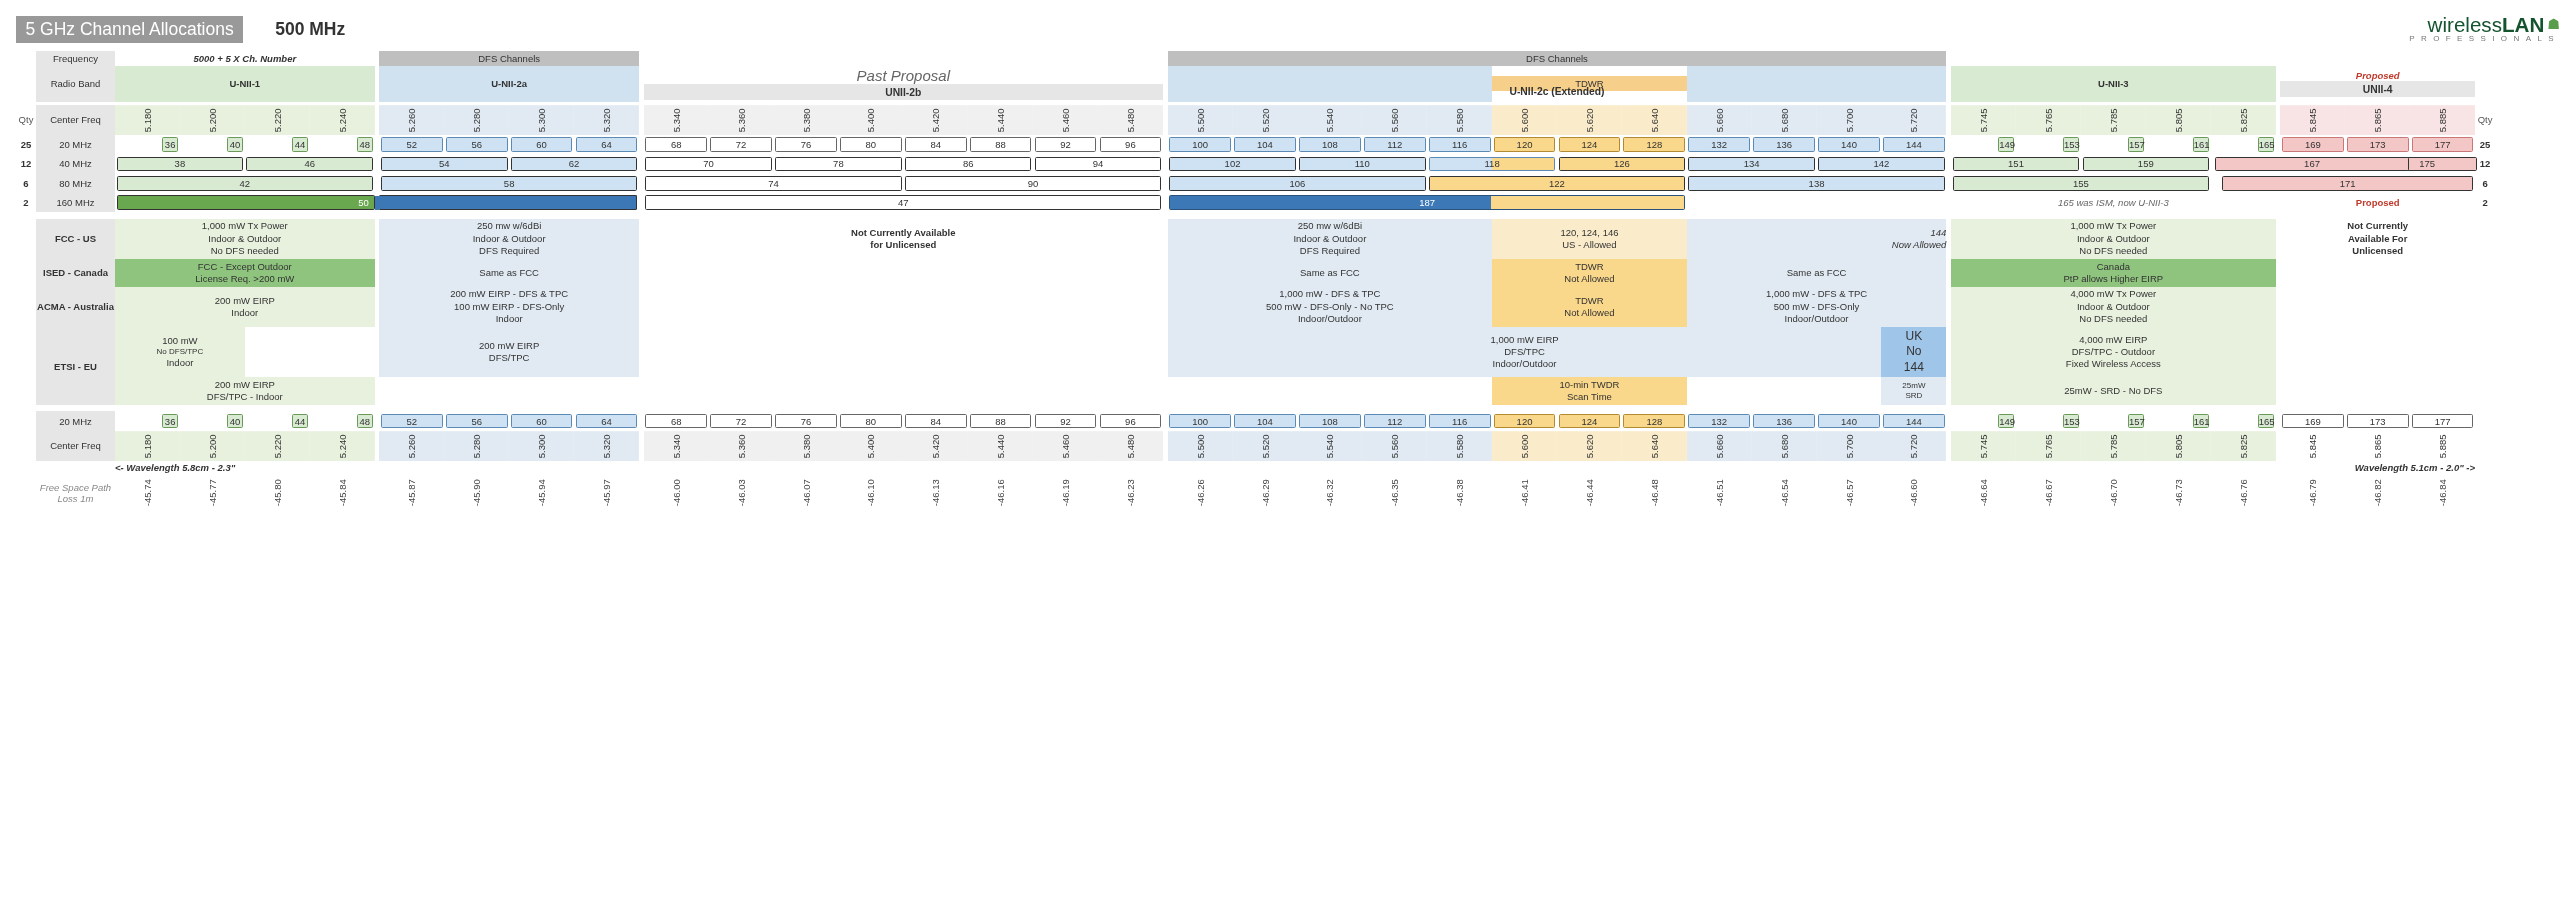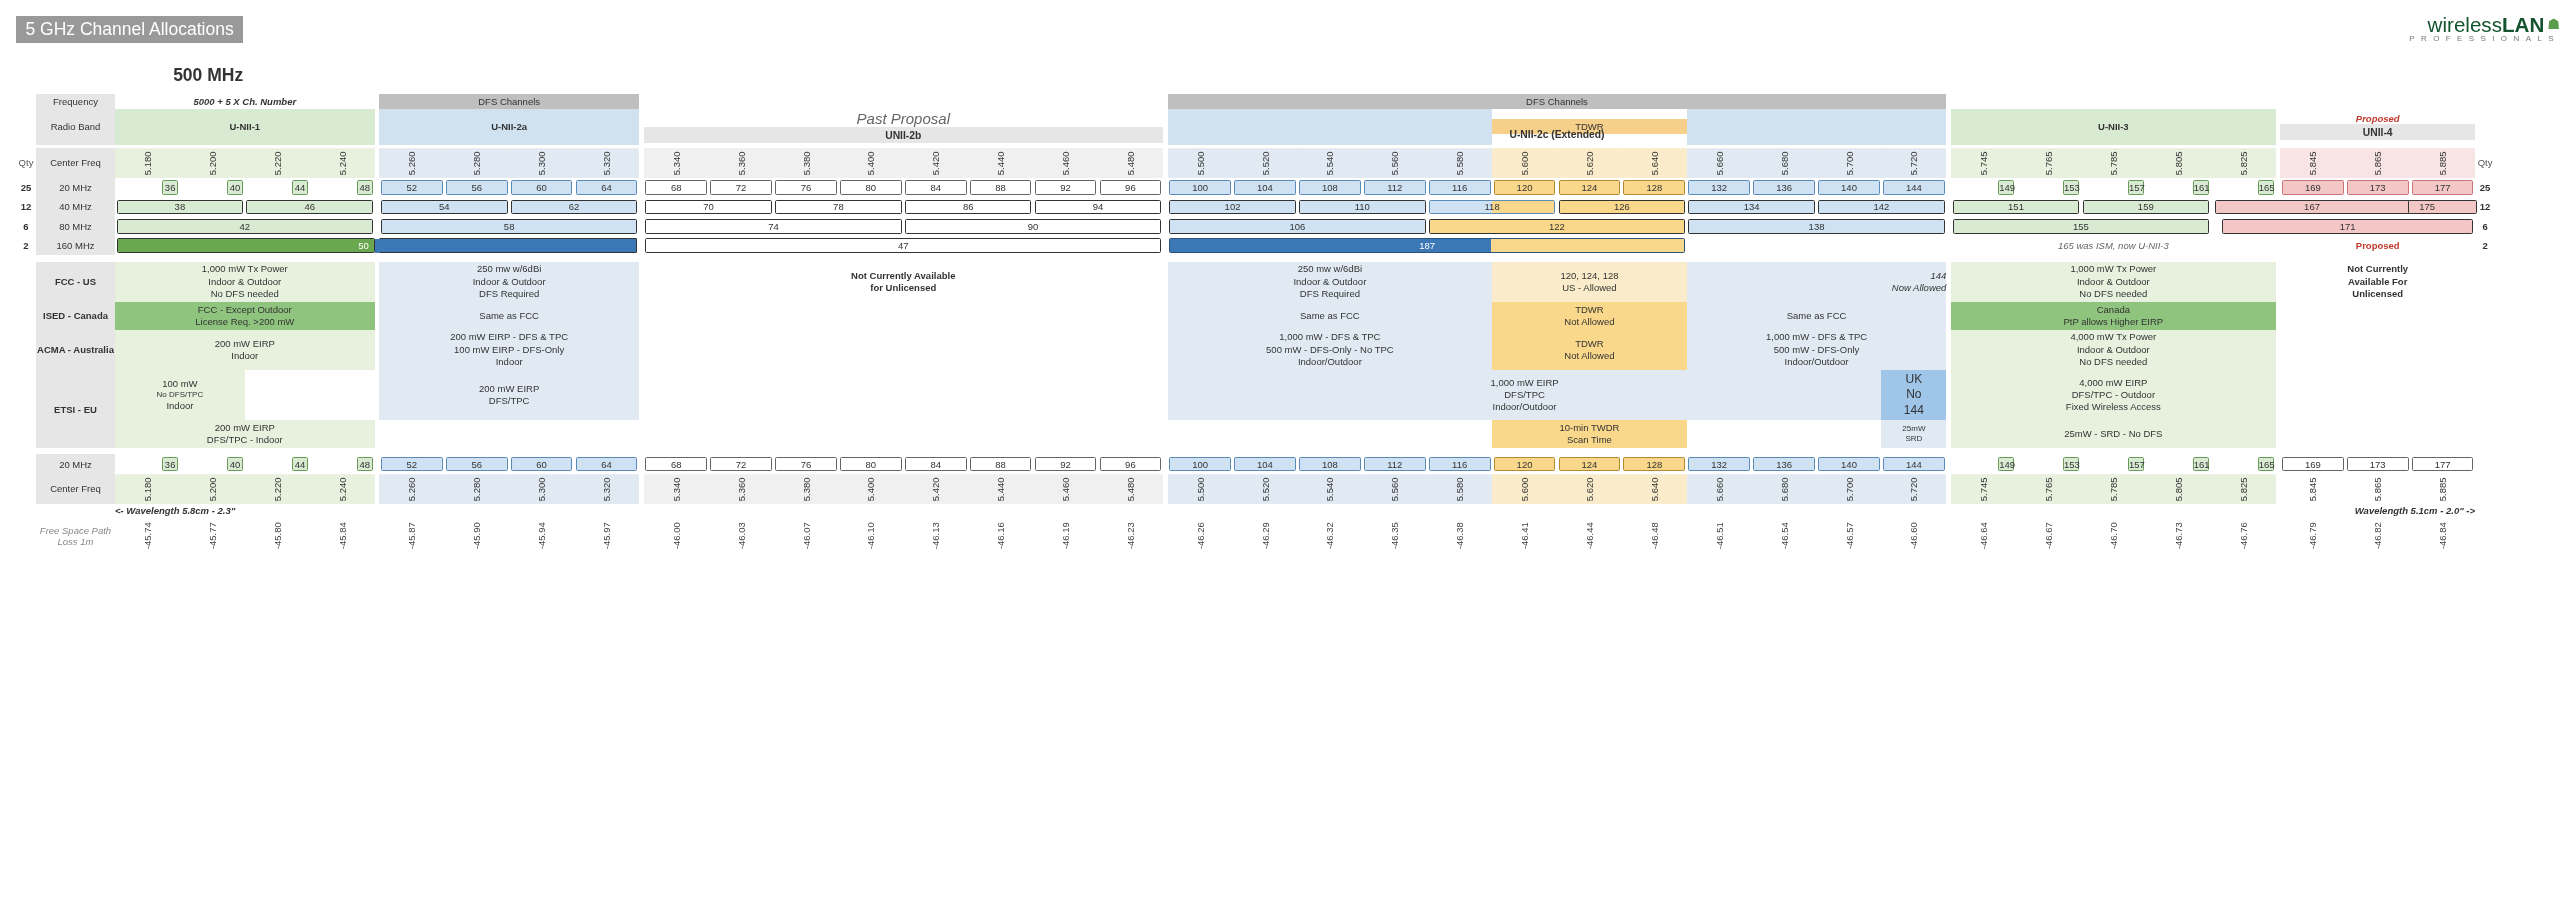--- a/index.html
+++ b/index.html
@@ -10,23 +10,22 @@
     background: #fff;
   }
   .header {
     display: flex;
     justify-content: space-between;
     align-items: flex-start;
     margin-bottom: 8px;
   }
   .header-left {
     display: flex;
-    align-items: flex-end;
-    gap: 22px;
-    flex-direction: column;
+    align-items: center;
+    gap: 32px;
   }
   .title-box {
     background: #999;
     color: #fff;
     padding: 3.2px 9.5px;
     font-size: 17.5px;
     font-weight: 400;
   }
   .subtitle {
     font-size: 17.5px;
@@ -612,21 +611,21 @@
     <div>Not Currently Available</div>
           <div>for Unlicensed</div>
   </td>
   <td class="col-gap"></td>
   <td colspan="5" class="reg-box bl">
     <div>250 mw w/6dBi</div>
           <div>Indoor &amp; Outdoor</div>
           <div>DFS Required</div>
   </td>
   <td colspan="3" class="reg-box" style="background:#faecca">
-    <div>120, 124, 128</div>
+    <div>120, 124, 146</div>
           <div>US - Allowed</div>
   </td>
   <td colspan="4" class="reg-box bl" style="text-align:right;font-style:italic">
     <div>144</div>
           <div style="white-space:pre">Now Allowed</div>
   </td>
   <td class="col-gap"></td>
   <td colspan="5" class="reg-box gr">
     <div>1,000 mW Tx Power</div>
           <div>Indoor &amp; Outdoor</div>

